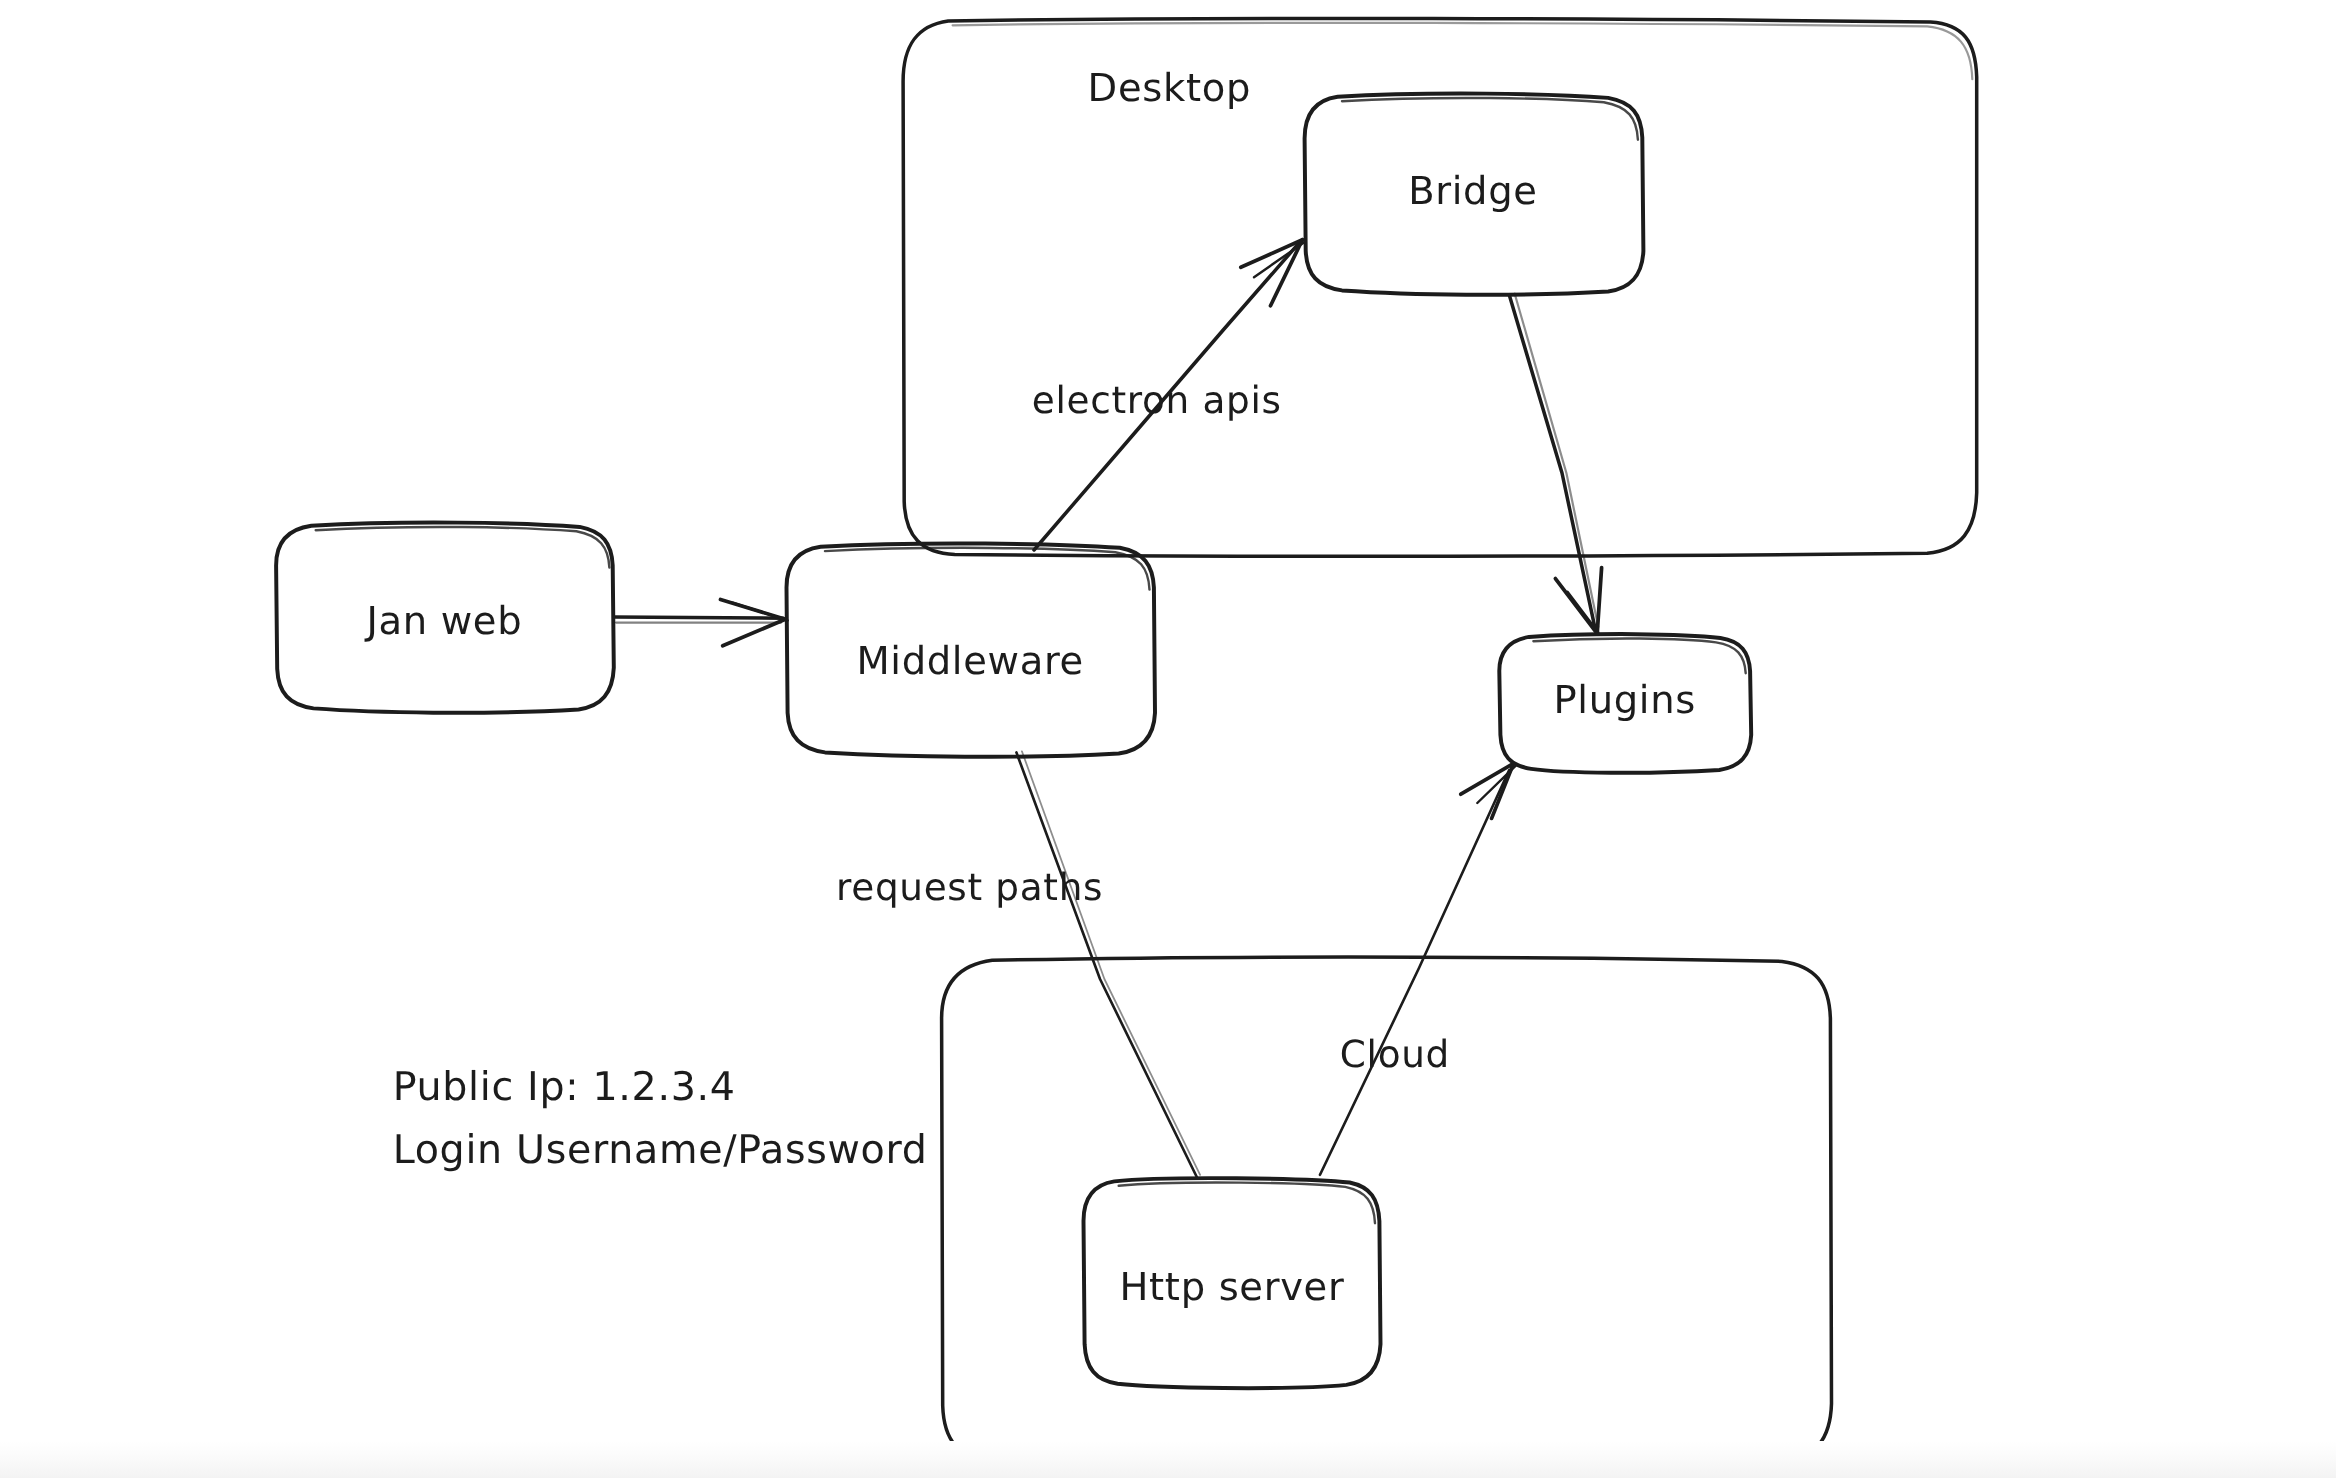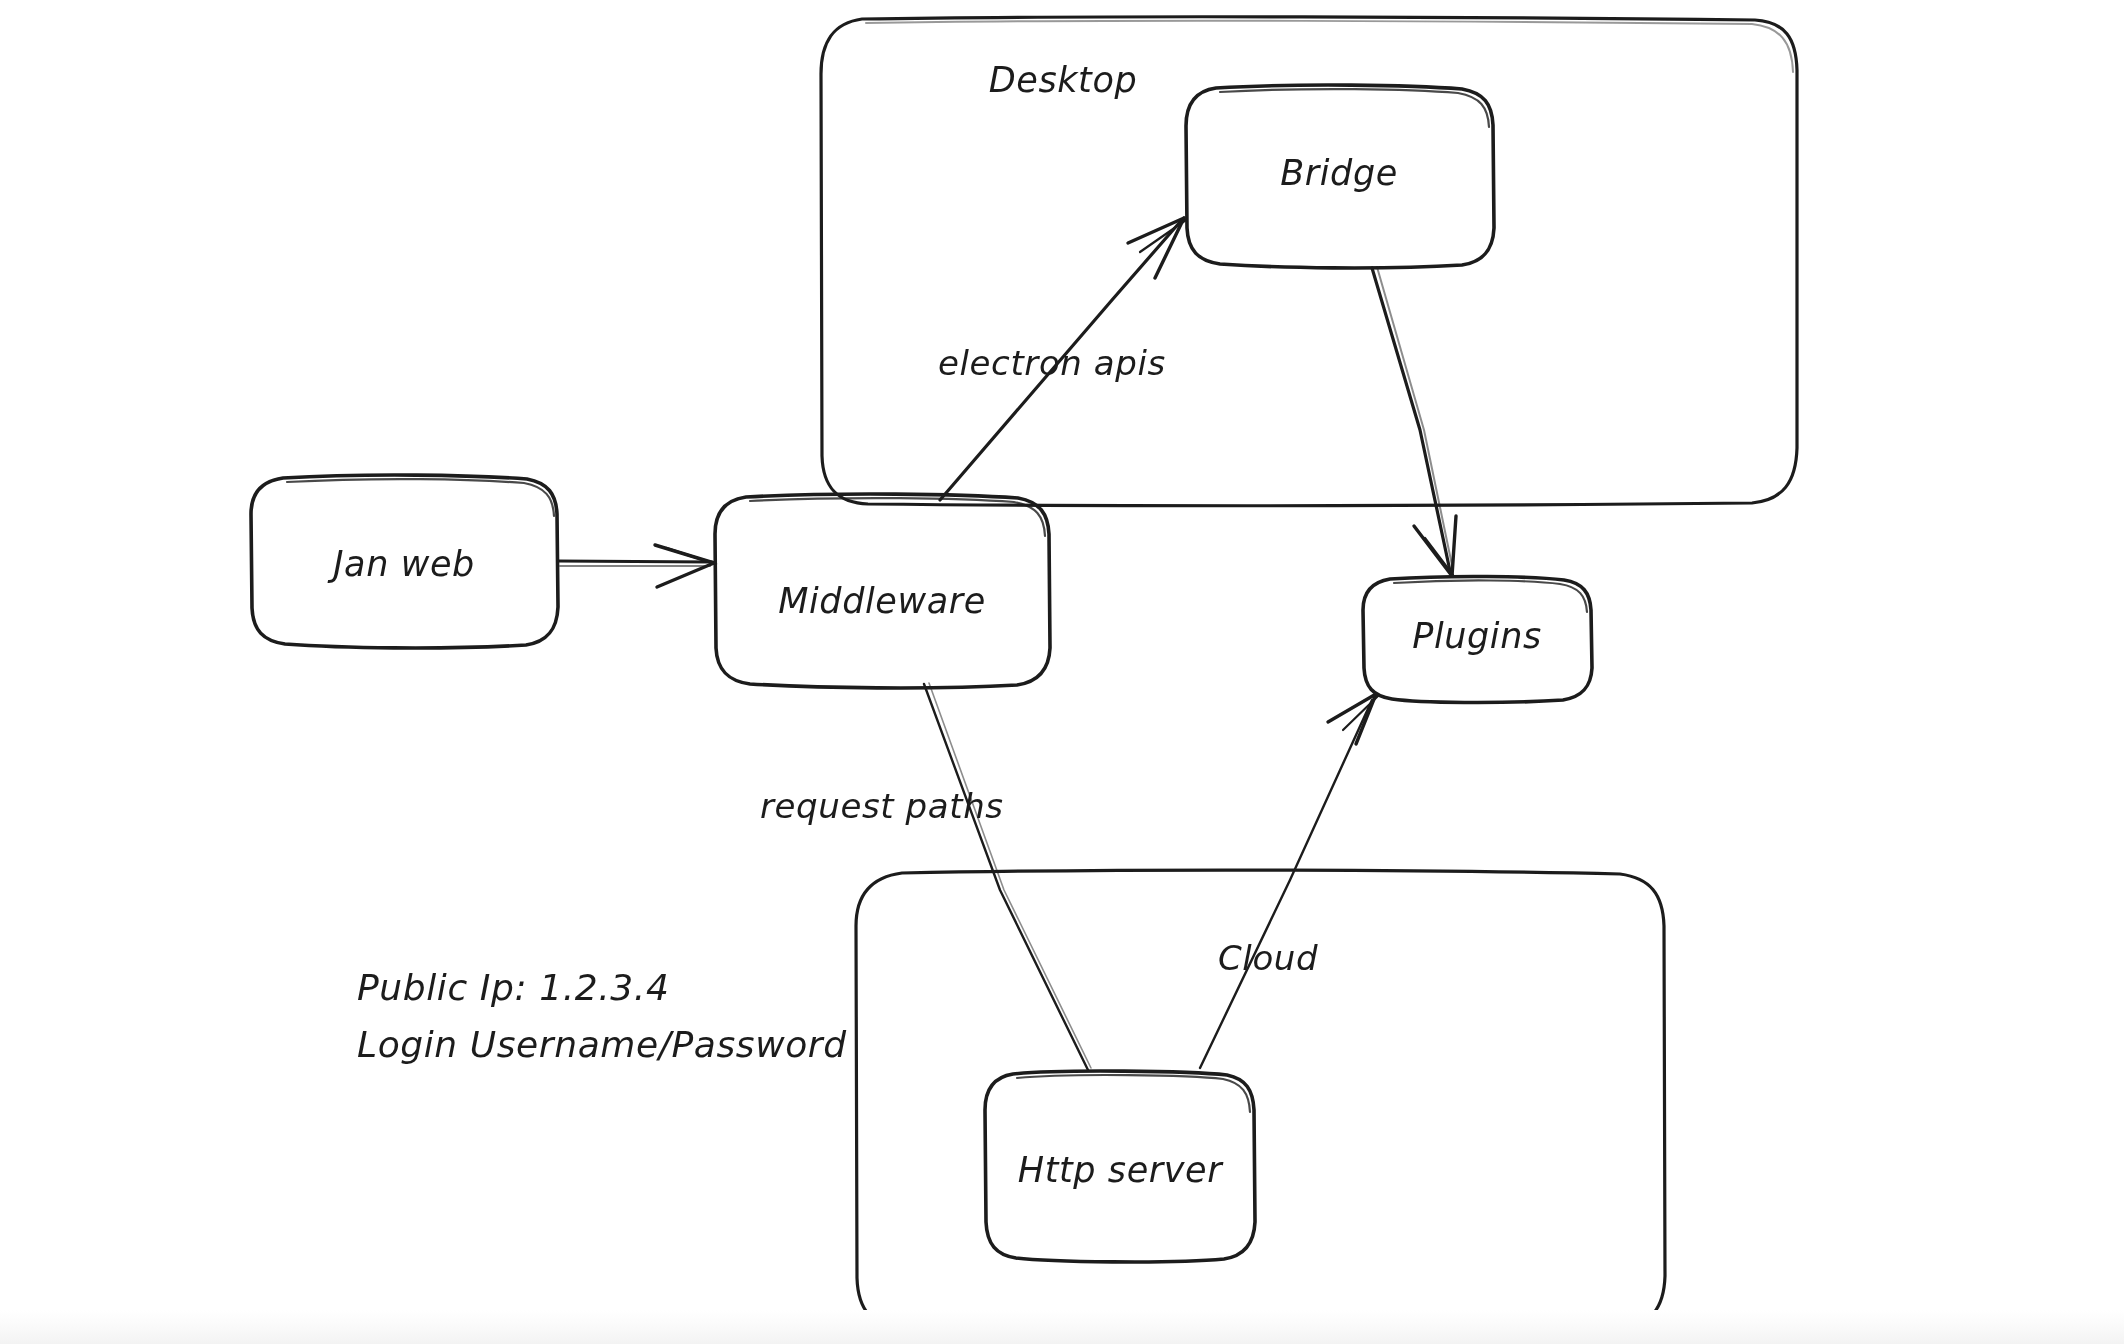--- a/index.html
+++ b/index.html
@@ -7,21 +7,20 @@
     padding: 0;
     background: #ffffff;
   }
   #canvas {
     position: relative;
     width: 2124px;
     height: 1344px;
     background: #ffffff;
     overflow: hidden;
     font-family: "DejaVu Sans", sans-serif;
-    font-style: italic;
   }
   #bottom-gradient {
     position: absolute;
     left: 0;
     bottom: 0;
     width: 2124px;
     height: 34px;
     background: linear-gradient(to bottom, #ffffff 0%, #fbfbfb 40%, #f3f3f3 100%);
     pointer-events: none;
   }

